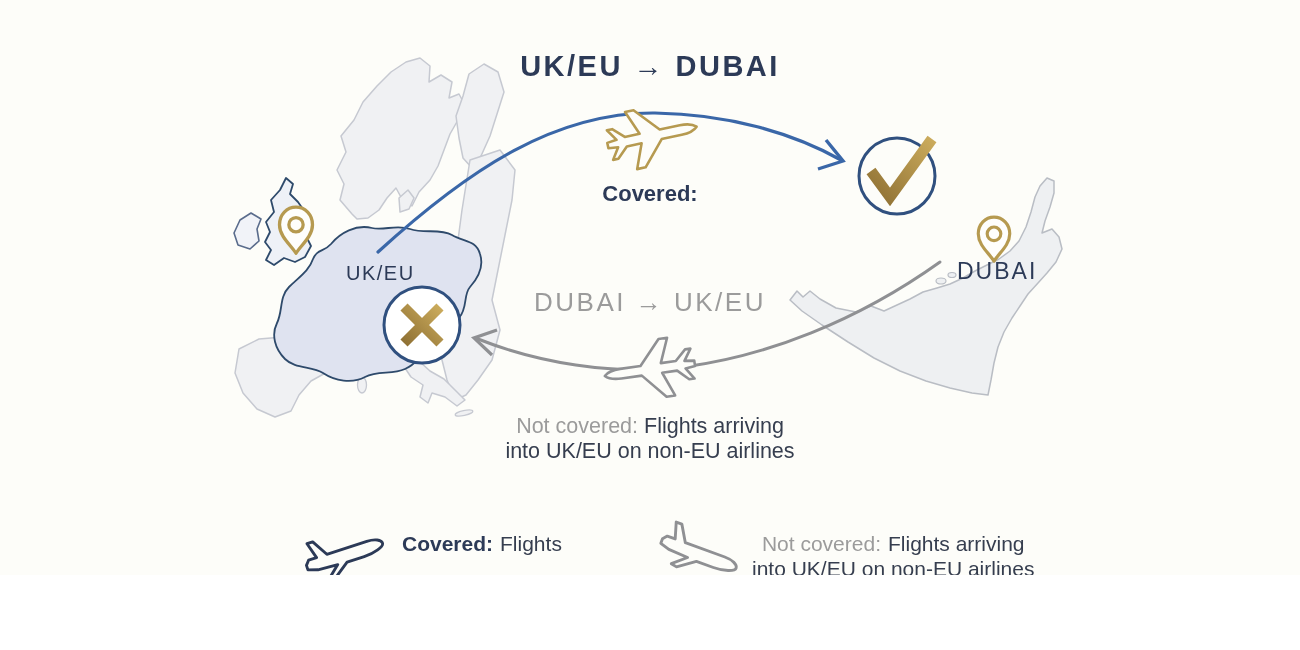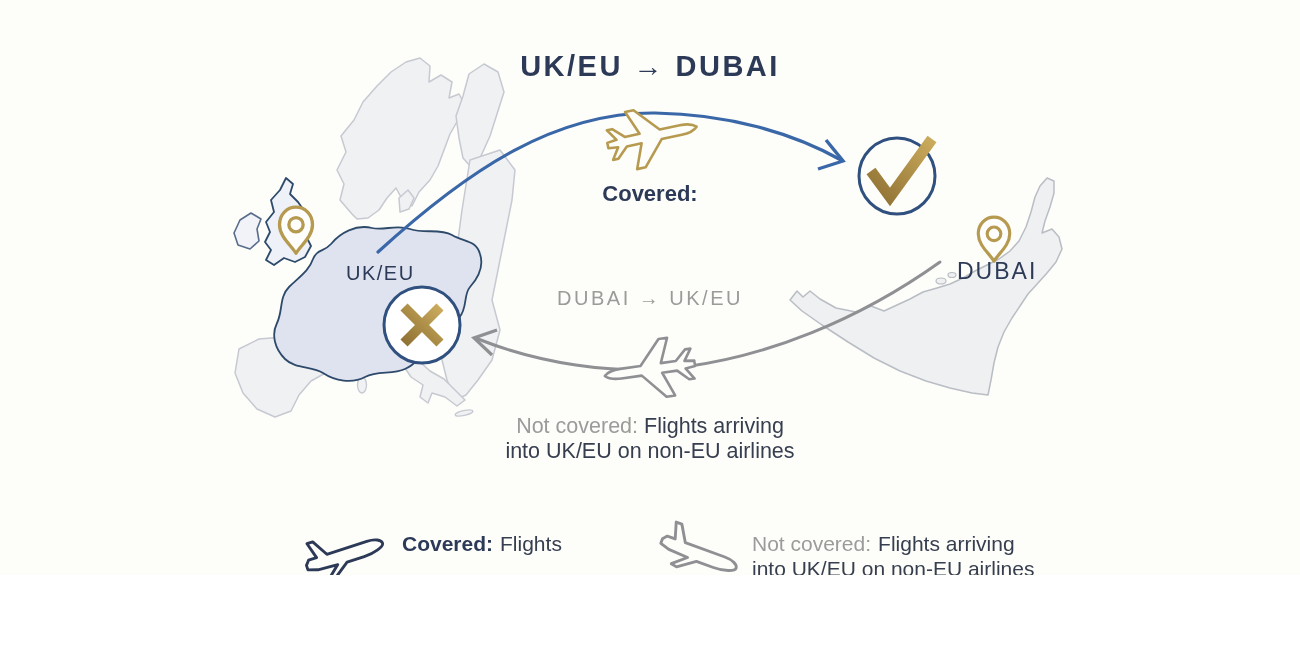--- a/index.html
+++ b/index.html
@@ -11,27 +11,27 @@
   html,body{margin:0;padding:0;}
   .canvas{
     position:relative; width:1300px; height:575px;
     background:var(--bg); overflow:hidden;
     font-family:"Liberation Sans", sans-serif;
   }
   svg.scene{position:absolute;left:0;top:0;}
   .abs{position:absolute;}
   .center{left:0;right:0;text-align:center;}
   .route-heading{font-size:29px;letter-spacing:2.5px;font-weight:600;color:var(--navy);}
-  .route-heading.gray{font-weight:400;color:var(--mid-gray);font-size:20px;top:287px;}
+  .route-heading.gray{font-weight:400;color:var(--mid-gray);font-size:26px;top:287px;}
   .caption{font-size:22px;line-height:26px;color:var(--dark-text);}
   .caption .lbl{font-weight:bold;color:var(--navy);}
   .caption .lbl-gray{color:var(--mid-gray);}
   .caption .rest{margin-left:6px;}
   .map-label{color:var(--navy);letter-spacing:1.5px;}
-  .legend-text{font-size:21px;line-height:25px;color:var(--dark-text);}
+  .legend-text{font-size:21px;line-height:25px;color:var(--dark-text);text-align:center;}
   .legend-text .lbl{font-weight:bold;color:var(--navy);}
   .legend-text .lbl-gray{font-weight:400;color:var(--mid-gray);}
   .legend-text .rest{margin-left:7px;}
 </style>
 </head>
 <body>
 
 <div class="canvas">
 
   <svg class="scene" width="1300" height="650" viewBox="0 0 1300 650">

